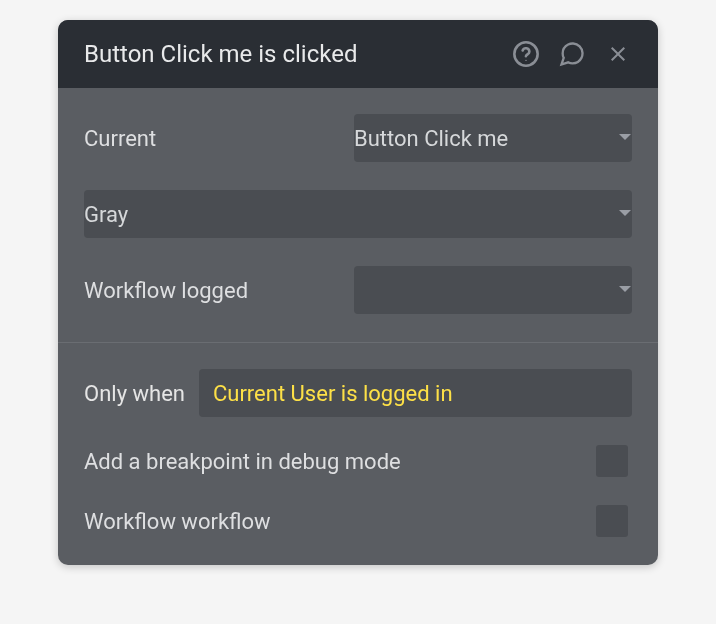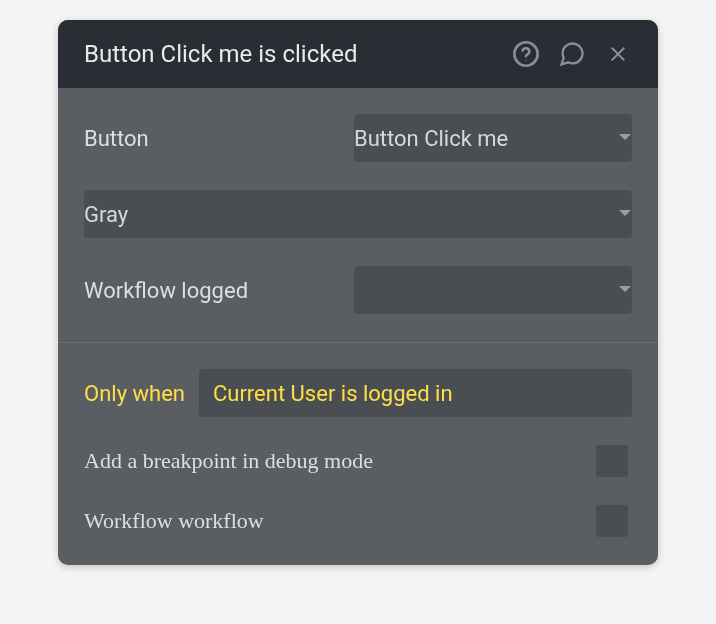--- a/index.html
+++ b/index.html
@@ -82,21 +82,21 @@
       height: 1px;
       background: #6a6d72;
       margin: 0 -26px 26px -26px;
     }
     .condition-row {
       display: flex;
       align-items: center;
       margin-bottom: 28px;
     }
     .condition-label {
-      color: #fde047;
+      color: #e5e5e5;
       font-size: 22px;
       font-weight: 400;
       margin-right: 14px;
     }
     .condition-field {
       flex: 1;
       background: #4a4d52;
       height: 48px;
       border-radius: 4px;
       display: flex;
@@ -106,21 +106,20 @@
     }
     .condition-value {
       color: #fde047;
       font-size: 22px;
     }
     .checkbox-row {
       display: flex;
       align-items: center;
       justify-content: space-between;
       margin-bottom: 28px;
-      font-family: Liberation Serif, serif;
     }
     .checkbox-label {
       color: #dedfe1;
       font-size: 22px;
       font-weight: 400;
     }
     .checkbox-box {
       width: 32px;
       height: 32px;
       background: #4a4d52;
@@ -152,21 +151,21 @@
       <div class="header-icon">
         <svg width="24" height="24" viewBox="0 0 24 24" fill="currentColor">
           <path d="M19 6.41L17.59 5 12 10.59 6.41 5 5 6.41 10.59 12 5 17.59 6.41 19 12 13.41 17.59 19 19 17.59 13.41 12z"></path>
         </svg>
       </div>
     </div>
   </div>
 
   <div class="panel-body">
     <div class="field-row">
-      <div class="field-label">Button</div>
+      <div class="field-label">Current</div>
       <div class="field-select">
         <span class="select-value">Button Click me</span>
         <span class="select-chevron">
           <svg width="14" height="10" viewBox="0 0 14 10" fill="currentColor">
               <path d="M1 1 L7 7 L13 1 Z"></path>
             </svg>
         </span>
       </div>
     </div>
 

